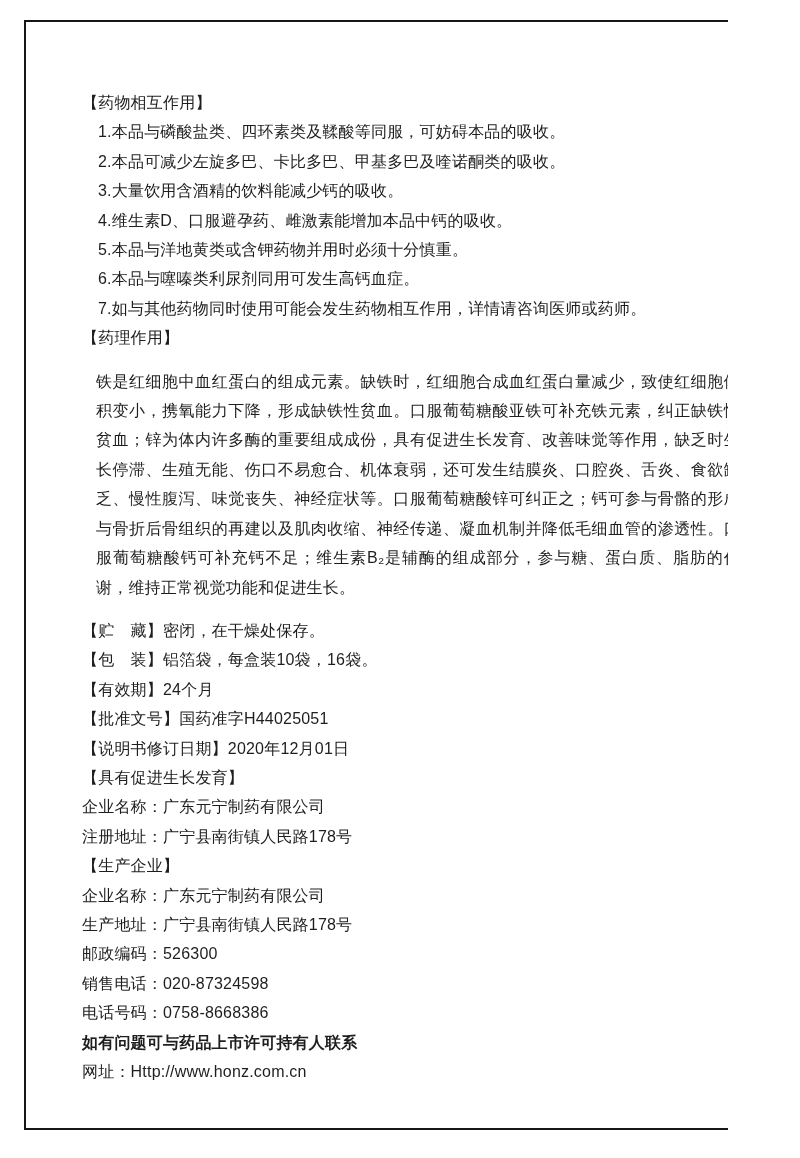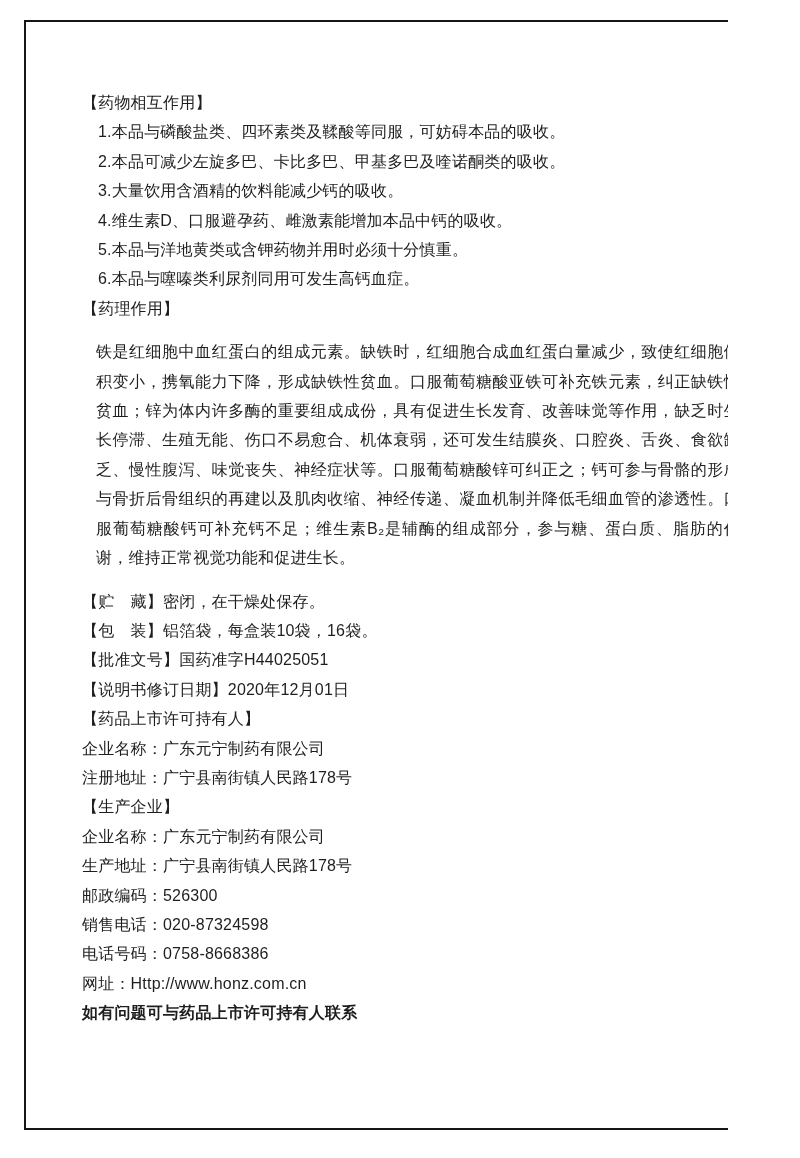--- a/index.html
+++ b/index.html
@@ -68,38 +68,42 @@
   <div class="content">
 
     <div class="line heading">【药物相互作用】</div>
 
     <div class="line item">1.本品与磷酸盐类、四环素类及鞣酸等同服，可妨碍本品的吸收。</div>
     <div class="line item">2.本品可减少左旋多巴、卡比多巴、甲基多巴及喹诺酮类的吸收。</div>
     <div class="line item">3.大量饮用含酒精的饮料能减少钙的吸收。</div>
     <div class="line item">4.维生素D、口服避孕药、雌激素能增加本品中钙的吸收。</div>
     <div class="line item">5.本品与洋地黄类或含钾药物并用时必须十分慎重。</div>
     <div class="line item">6.本品与噻嗪类利尿剂同用可发生高钙血症。</div>
+    <div class="line item">7.如与其他药物同时使用可能会发生药物相互作用，详情请咨询医师或药师。</div>
 
     <div class="line heading">【药理作用】</div>
     <p class="para">铁是红细胞中血红蛋白的组成元素。缺铁时，红细胞合成血红蛋白量减少，致使红细胞体积变小，携氧能力下降，形成缺铁性贫血。口服葡萄糖酸亚铁可补充铁元素，纠正缺铁性贫血；锌为体内许多酶的重要组成成份，具有促进生长发育、改善味觉等作用，缺乏时生长停滞、生殖无能、伤口不易愈合、机体衰弱，还可发生结膜炎、口腔炎、舌炎、食欲缺乏、慢性腹泻、味觉丧失、神经症状等。口服葡萄糖酸锌可纠正之；钙可参与骨骼的形成与骨折后骨组织的再建以及肌肉收缩、神经传递、凝血机制并降低毛细血管的渗透性。口服葡萄糖酸钙可补充钙不足；维生素B₂是辅酶的组成部分，参与糖、蛋白质、脂肪的代谢，维持正常视觉功能和促进生长。</p>
 
     <div class="line kv">
       <span class="label">【贮　藏】</span><span class="value">密闭，在干燥处保存。</span>
     </div>
     <div class="line kv">
       <span class="label">【包　装】</span><span class="value">铝箔袋，每盒装10袋，16袋。</span>
     </div>
     <div class="line kv">
+      <span class="label">【有效期】</span><span class="value">24个月</span>
+    </div>
+    <div class="line kv">
       <span class="label">【批准文号】</span><span class="value">国药准字H44025051</span>
     </div>
     <div class="line kv">
       <span class="label">【说明书修订日期】</span><span class="value">2020年12月01日</span>
     </div>
 
-    <div class="line heading">【药品上市许可持有人】</div>
+    <div class="line heading">【具有促进生长发育】</div>
     <div class="line kv">
       <span class="label">企业名称：</span><span class="value">广东元宁制药有限公司</span>
     </div>
     <div class="line kv">
       <span class="label">注册地址：</span><span class="value">广宁县南街镇人民路178号</span>
     </div>
 
     <div class="line heading">【生产企业】</div>
     <div class="line kv">
       <span class="label">企业名称：</span><span class="value">广东元宁制药有限公司</span>
@@ -109,21 +113,21 @@
     </div>
     <div class="line kv">
       <span class="label">邮政编码：</span><span class="value">526300</span>
     </div>
     <div class="line kv">
       <span class="label">销售电话：</span><span class="value">020-87324598</span>
     </div>
     <div class="line kv">
       <span class="label">电话号码：</span><span class="value">0758-8668386</span>
     </div>
+    <div class="line note">如有问题可与药品上市许可持有人联系</div>
+
     <div class="line kv">
       <span class="label">网址：</span><span class="value">Http://www.honz.com.cn</span>
     </div>
-
-    <div class="line note">如有问题可与药品上市许可持有人联系</div>
   </div>
 
   <div class="side-code">220401</div>
 </div>
 
 </body></html>

